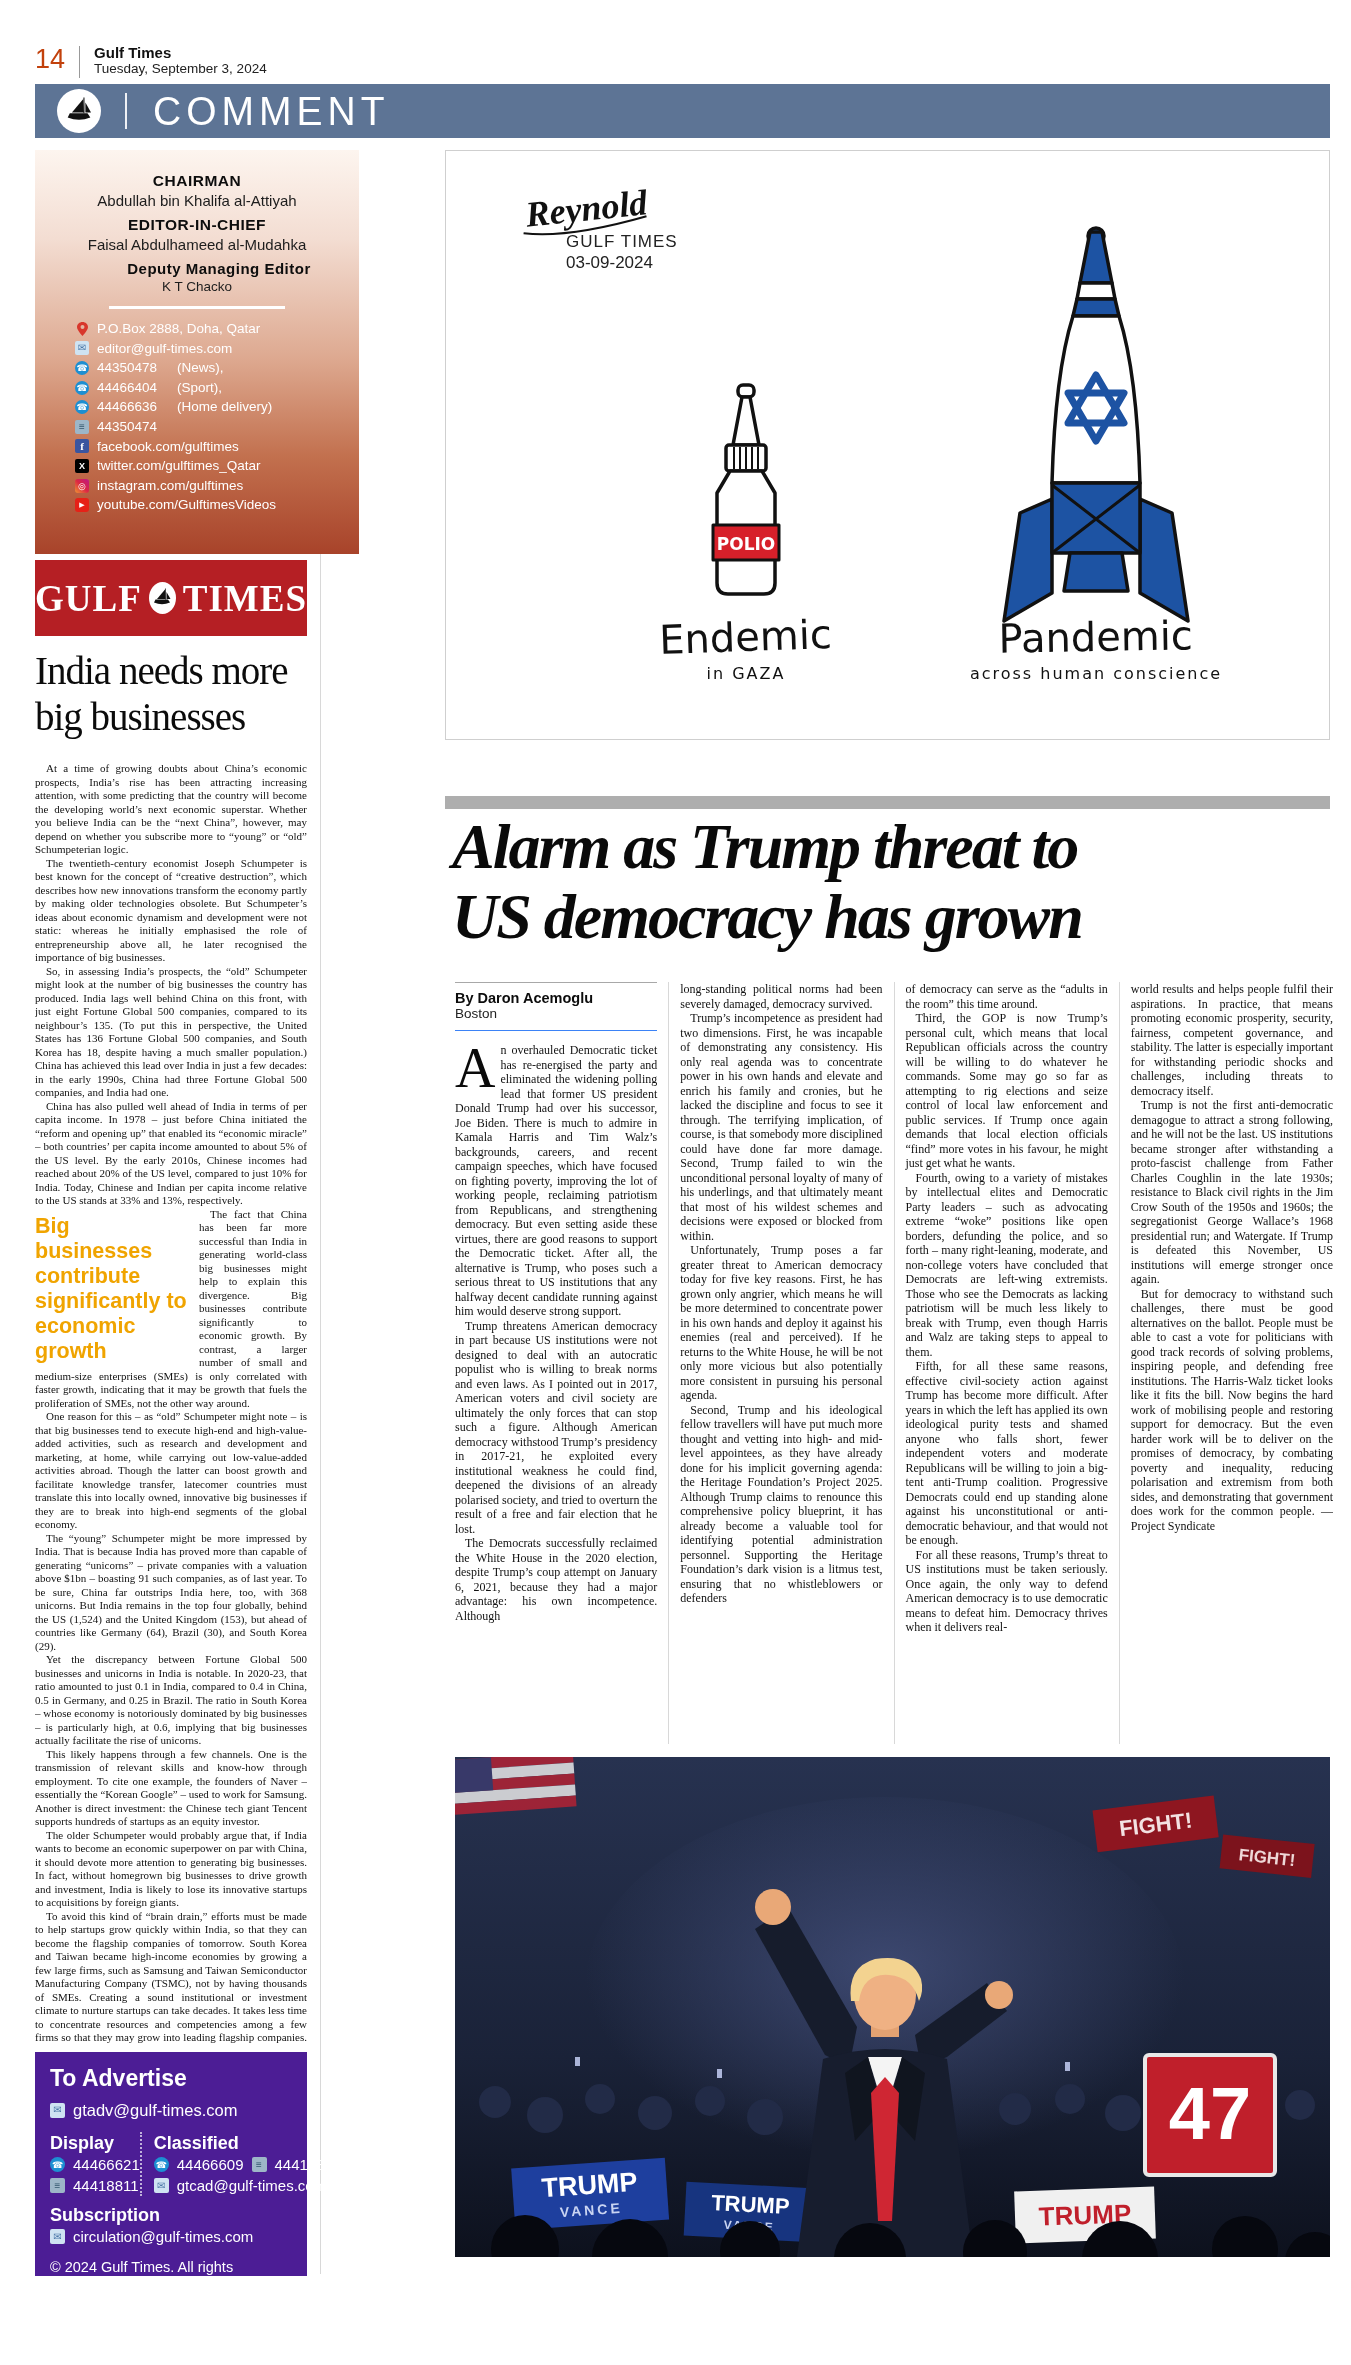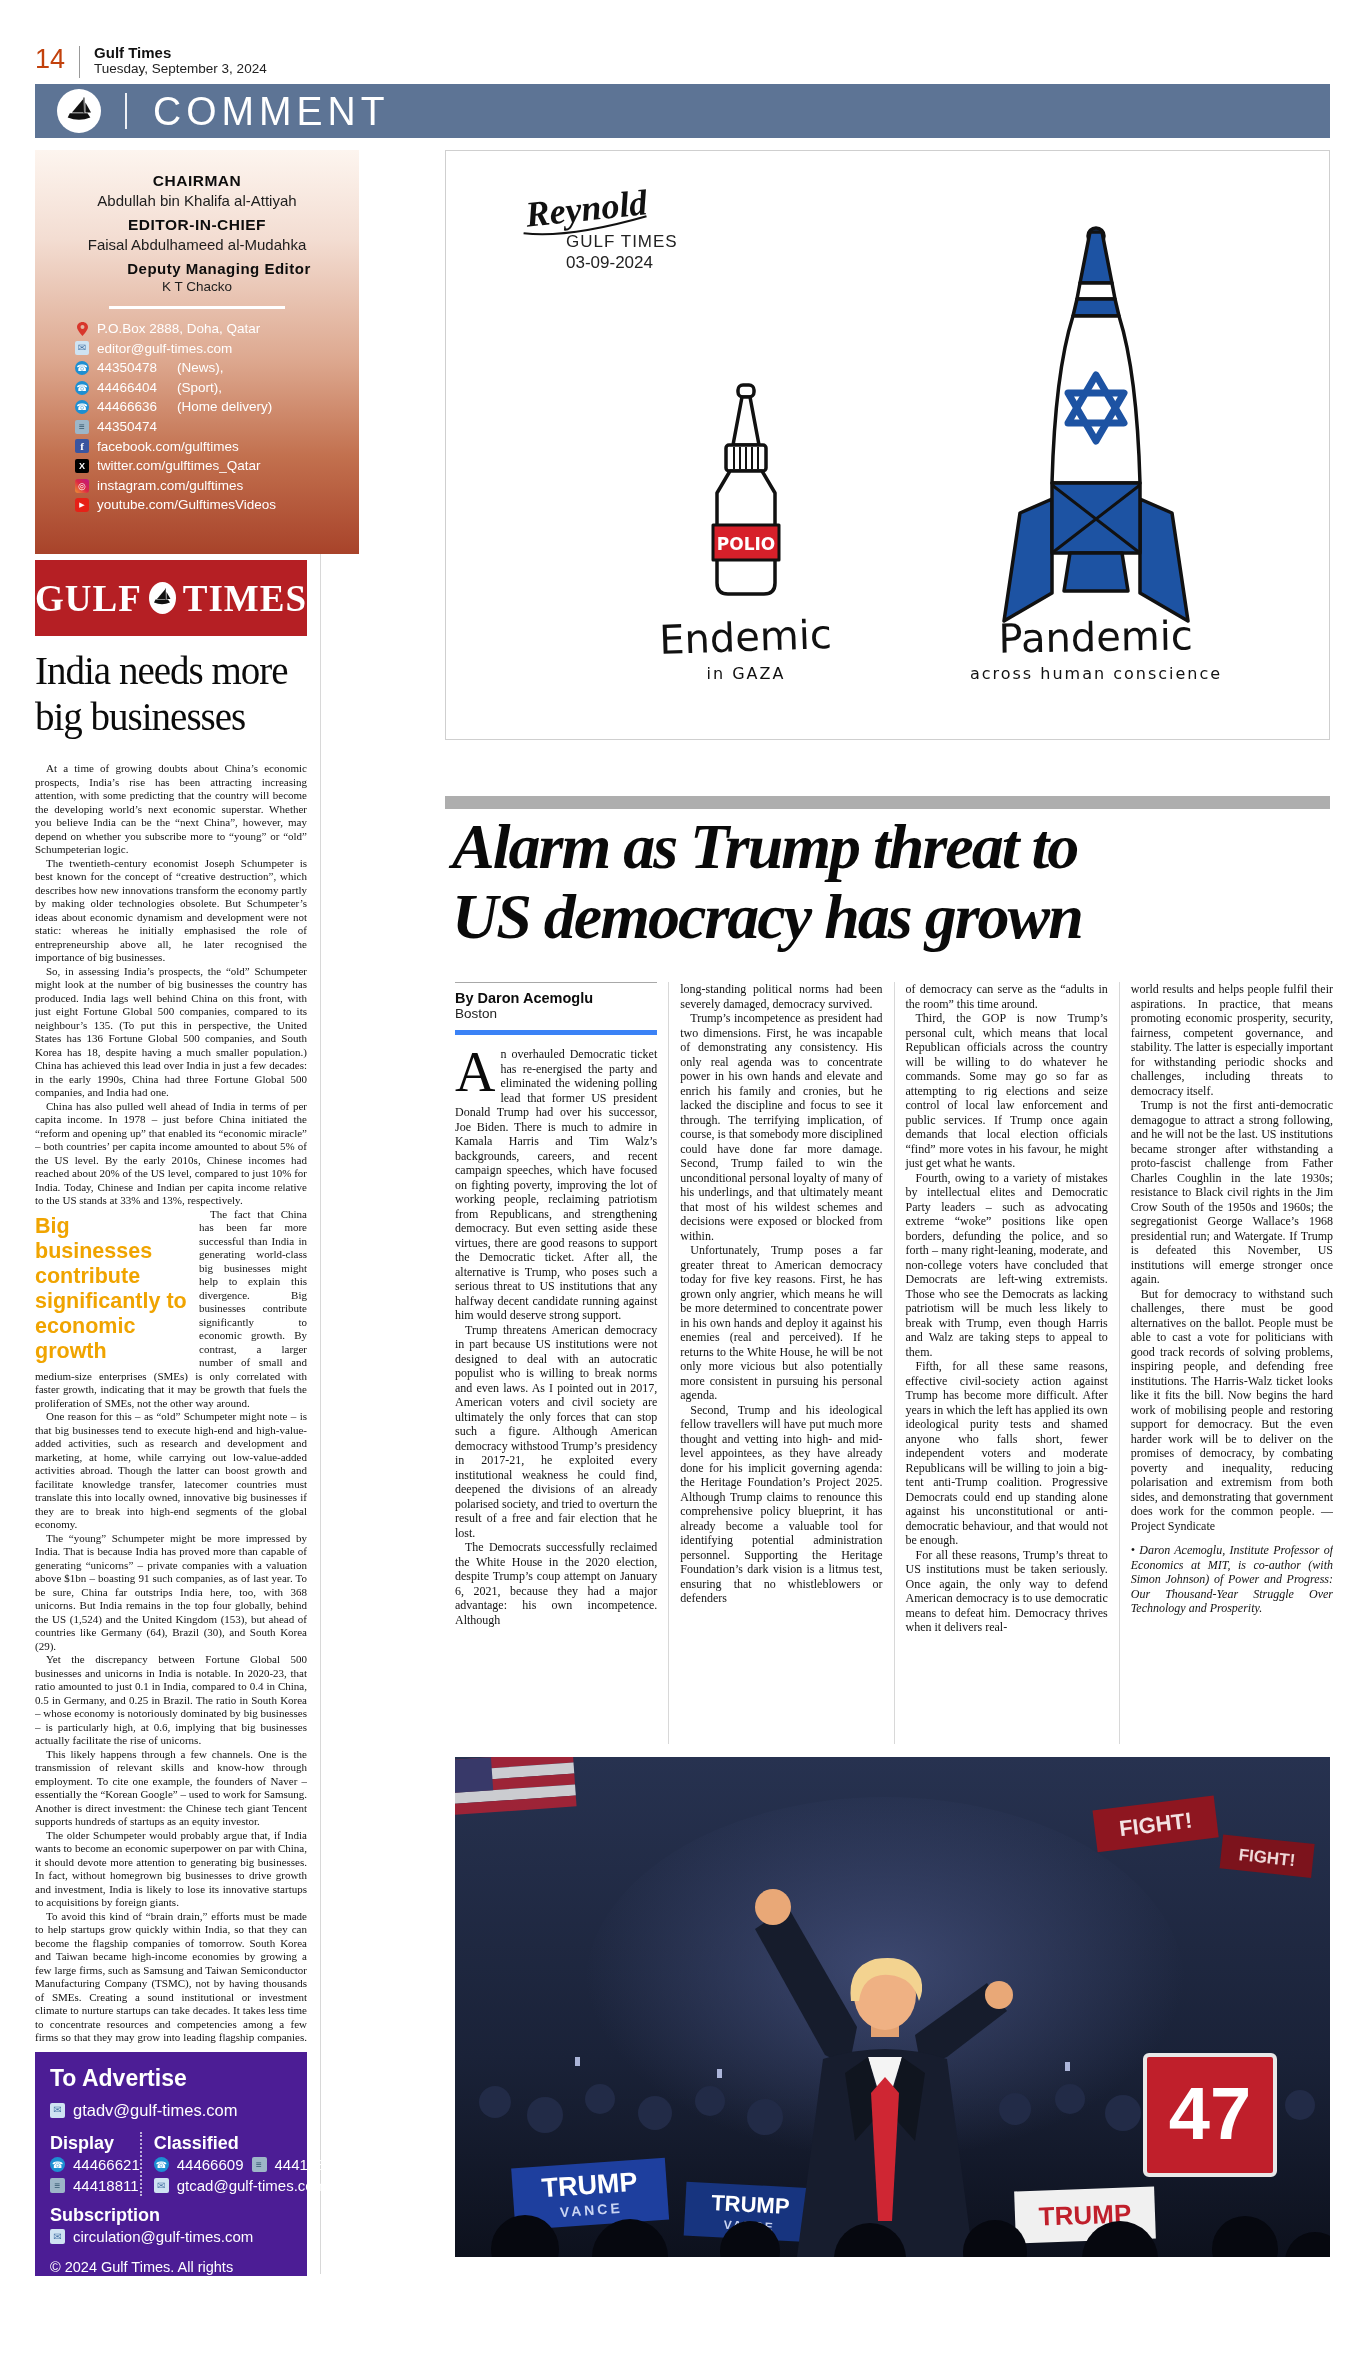--- a/index.html
+++ b/index.html
@@ -69,21 +69,21 @@
   .cartoon { position:absolute; left:445px; top:150px; width:885px; height:590px; border:1px solid #cfcfcf; background:#fff; }
 
   
   .gray-bar { position:absolute; left:445px; top:796px; width:885px; height:13px; background:#aeaeae; }
   .headline { position:absolute; left:452px; top:812px; width:885px; font-family:"Liberation Serif", serif; font-style:italic; font-weight:bold; color:#0a0a0a; font-size:64px; line-height:70px; letter-spacing:-2px; white-space:nowrap; }
   .m-cols { position:absolute; left:455px; top:982px; width:878px; height:762px; display:flex; overflow:hidden; }
   .m-col { flex:1 1 0; font-family:"Liberation Serif", serif; font-size:12px; line-height:14.5px; color:#111; text-align:justify; }
   .m-col + .m-col { border-left:1px solid #d8d8d8; margin-left:11px; padding-left:11px; }
   .m-col p { text-indent:10px; }
   .m-col p.noind { text-indent:0; }
-  .byline-block { border-top:1px solid #a8a8a8; border-bottom:5px solid #3b82f6; padding:8px 0 9px 0; margin-bottom:12px; font-family:"Liberation Sans", sans-serif; text-align:left; }
+  .byline-block { border-top:1px solid #a8a8a8; border-bottom:1px solid #3b82f6; padding:8px 0 9px 0; margin-bottom:12px; font-family:"Liberation Sans", sans-serif; text-align:left; }
   .byline { font-weight:bold; font-size:14.5px; color:#0c0c0c; }
   .dateline { font-size:13.5px; color:#222; margin-top:1px; }
   .dropcap { float:left; font-family:"Liberation Serif", serif; font-size:56px; line-height:44px; padding:3px 5px 0 0; color:#0a0a0a; }
   .bio { font-style:italic; margin-top:10px; text-indent:0 !important; }
 
   
   .photo { position:absolute; left:455px; top:1757px; width:875px; height:500px; }
   .caption { position:absolute; left:455px; top:2263px; width:875px; font-size:11.5px; line-height:14.5px; color:#1a1a1a; }
   .caption b { font-weight:bold; }
 </style>
@@ -318,21 +318,20 @@
       <p class="noind">of democracy can serve as the “adults in the room” this time around.</p>
       <p>Third, the GOP is now Trump’s personal cult, which means that local Republican officials across the country will be willing to do whatever he commands. Some may go so far as attempting to rig elections and seize control of local law enforcement and public services. If Trump once again demands that local election officials “find” more votes in his favour, he might just get what he wants.</p>
       <p>Fourth, owing to a variety of mistakes by intellectual elites and Democratic Party leaders – such as advocating extreme “woke” positions like open borders, defunding the police, and so forth – many right-leaning, moderate, and non-college voters have concluded that Democrats are left-wing extremists. Those who see the Democrats as lacking patriotism will be much less likely to break with Trump, even though Harris and Walz are taking steps to appeal to them.</p>
       <p>Fifth, for all these same reasons, effective civil-society action against Trump has become more difficult. After years in which the left has applied its own ideological purity tests and shamed anyone who falls short, fewer independent voters and moderate Republicans will be willing to join a big-tent anti-Trump coalition. Progressive Democrats could end up standing alone against his unconstitutional or anti-democratic behaviour, and that would not be enough.</p>
       <p>For all these reasons, Trump’s threat to US institutions must be taken seriously. Once again, the only way to defend American democracy is to use democratic means to defeat him. Democracy thrives when it delivers real-</p>
     </div>
     <div class="m-col">
       <p class="noind">world results and helps people fulfil their aspirations. In practice, that means promoting economic prosperity, security, fairness, competent governance, and stability. The latter is especially important for withstanding periodic shocks and challenges, including threats to democracy itself.</p>
       <p>Trump is not the first anti-democratic demagogue to attract a strong following, and he will not be the last. US institutions became stronger after withstanding a proto-fascist challenge from Father Charles Coughlin in the late 1930s; resistance to Black civil rights in the Jim Crow South of the 1950s and 1960s; the segregationist George Wallace’s 1968 presidential run; and Watergate. If Trump is defeated this November, US institutions will emerge stronger once again.</p>
       <p>But for democracy to withstand such challenges, there must be good alternatives on the ballot. People must be able to cast a vote for politicians with good track records of solving problems, inspiring people, and defending free institutions. The Harris-Walz ticket looks like it fits the bill. Now begins the hard work of mobilising people and restoring support for democracy. But the even harder work will be to deliver on the promises of democracy, by combating poverty and inequality, reducing polarisation and extremism from both sides, and demonstrating that government does work for the common people. — Project Syndicate</p>
-      <p class="bio">• Daron Acemoglu, Institute Professor of Economics at MIT, is co-author (with Simon Johnson) of Power and Progress: Our Thousand-Year Struggle Over Technology and Prosperity.</p>
     </div>
   </div>
 
   <div class="photo">
     <svg width="875" height="500" viewBox="0 0 875 500">
       <defs>
         <linearGradient id="pbg" x1="0" y1="0" x2="0" y2="1">
           <stop offset="0" stop-color="#273250"></stop>
             <stop offset="0.6" stop-color="#1a2238"></stop>
             <stop offset="1" stop-color="#0d111d"></stop>

